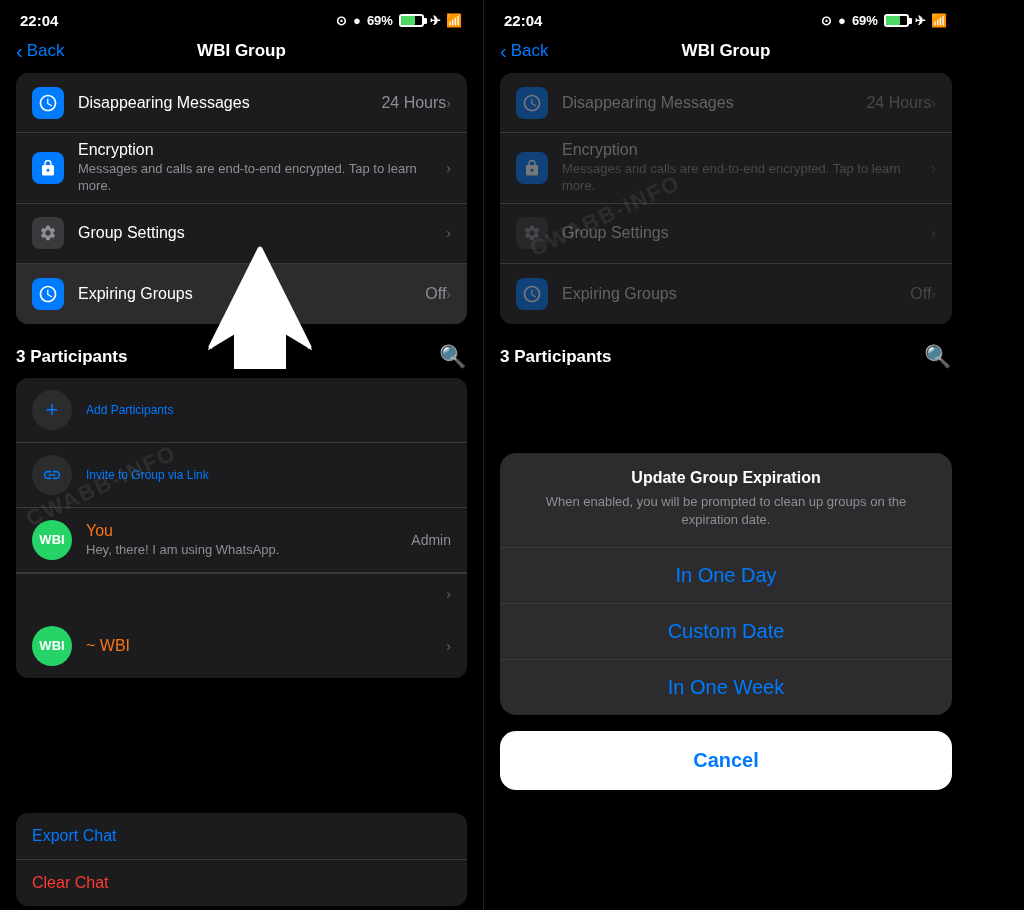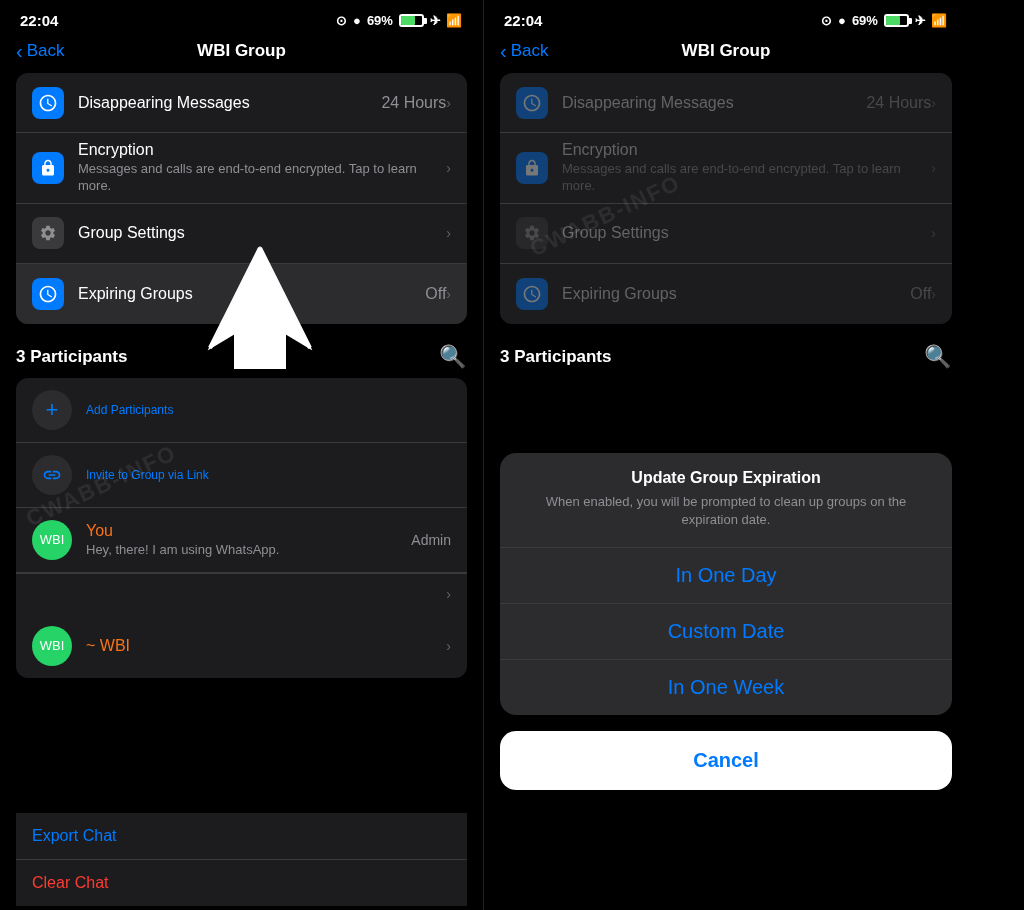--- a/index.html
+++ b/index.html
@@ -137,32 +137,32 @@
       background: #2c2c2e;
       display: flex; align-items: center; justify-content: center;
       margin-right: 14px;
       color: #007aff; font-size: 18px;
     }
     .participant-name { color: #007aff; font-size: 12px; }
     .avatar {
       width: 40px; height: 40px; border-radius: 50%;
       background: #25d366;
       display: flex; align-items: center; justify-content: center;
-      margin-right: 14px; color: #fff; font-size: 13px; font-weight: 400;
+      margin-right: 14px; color: #fff; font-size: 13px; font-weight: 700;
       flex-shrink: 0;
     }
     .participant-info { flex: 1; }
     .participant-main { color: #f97316; font-size: 16px; }
     .participant-sub { color: #8e8e93; font-size: 13px; margin-top: 2px; }
     .admin-badge { color: #8e8e93; font-size: 14px; margin-left: 8px; }
     
     .bottom-block {
       margin: 4px 16px;
       background: #1c1c1e;
-      border-radius: 0;
+      border-radius: 12px;
       overflow: hidden;
       flex-shrink: 0;
     }
     .bottom-row {
       padding: 14px 16px;
       border-bottom: 0.5px solid #3a3a3c;
     }
     .bottom-row:last-child { border-bottom: none; }
     .export-text { color: #007aff; font-size: 16px; }
     .clear-text { color: #ff3b30; font-size: 16px; }

